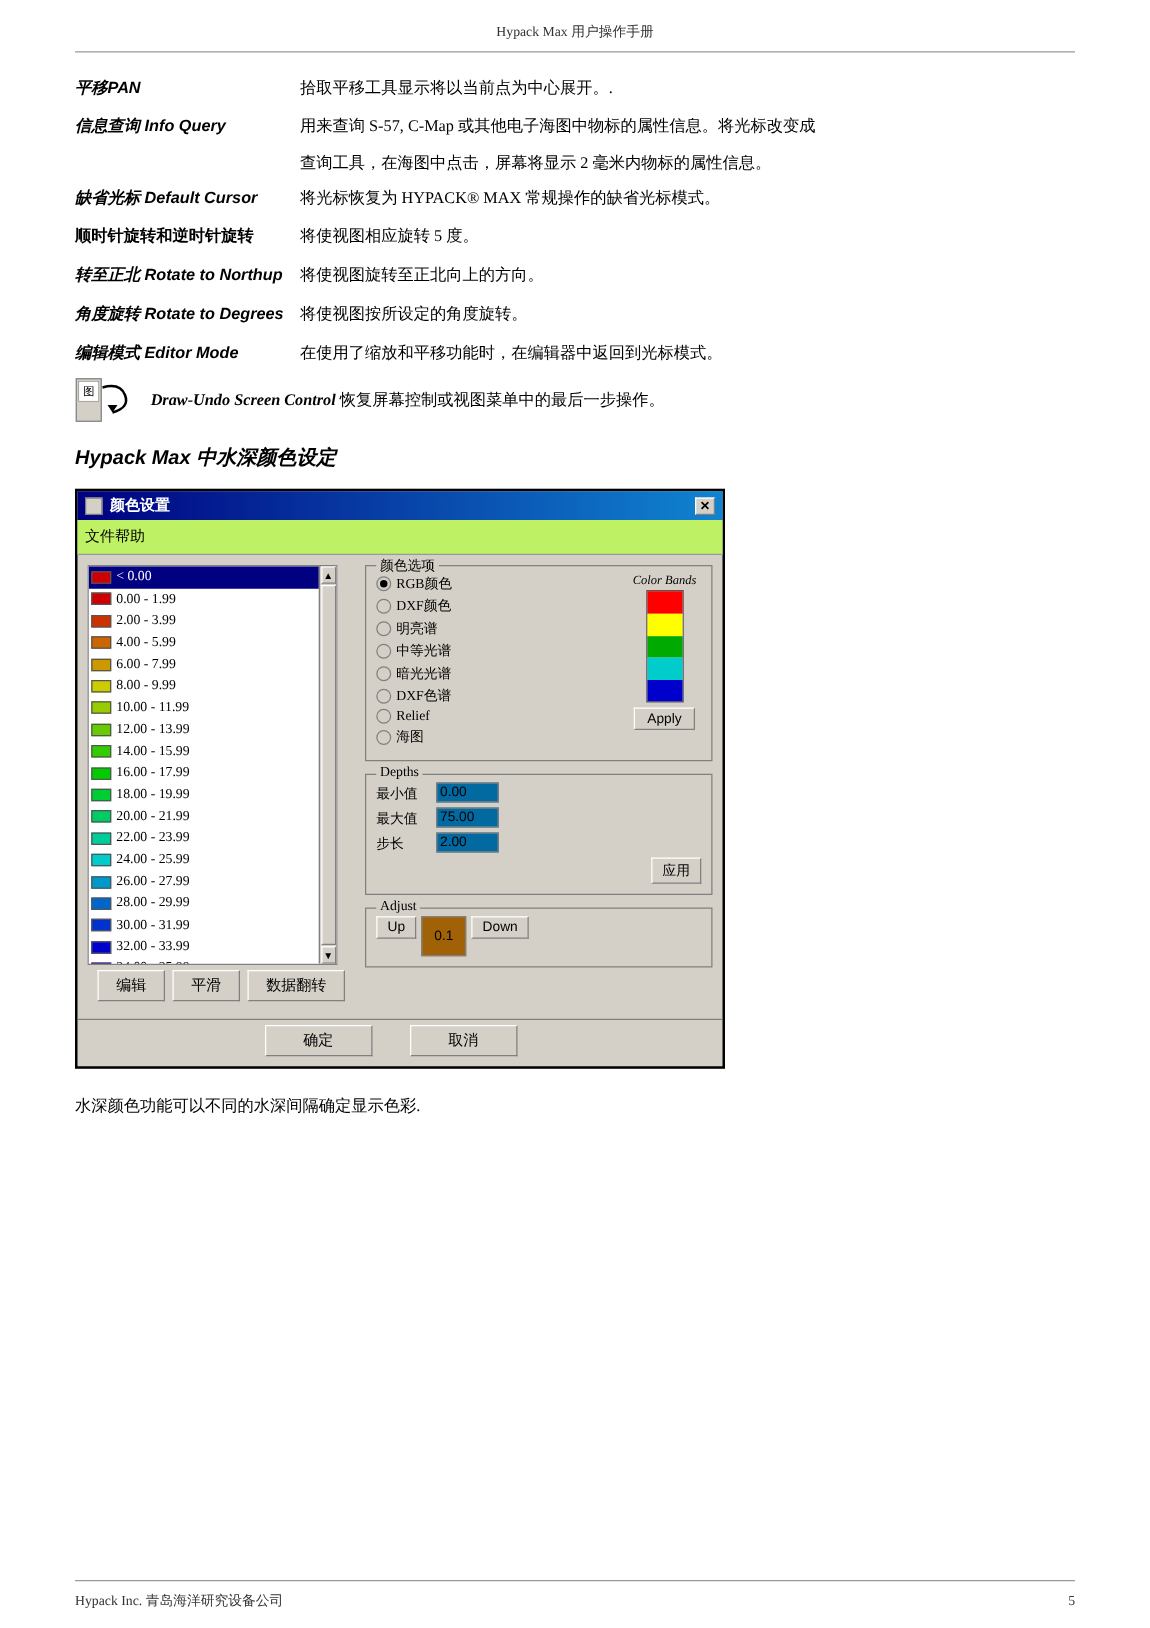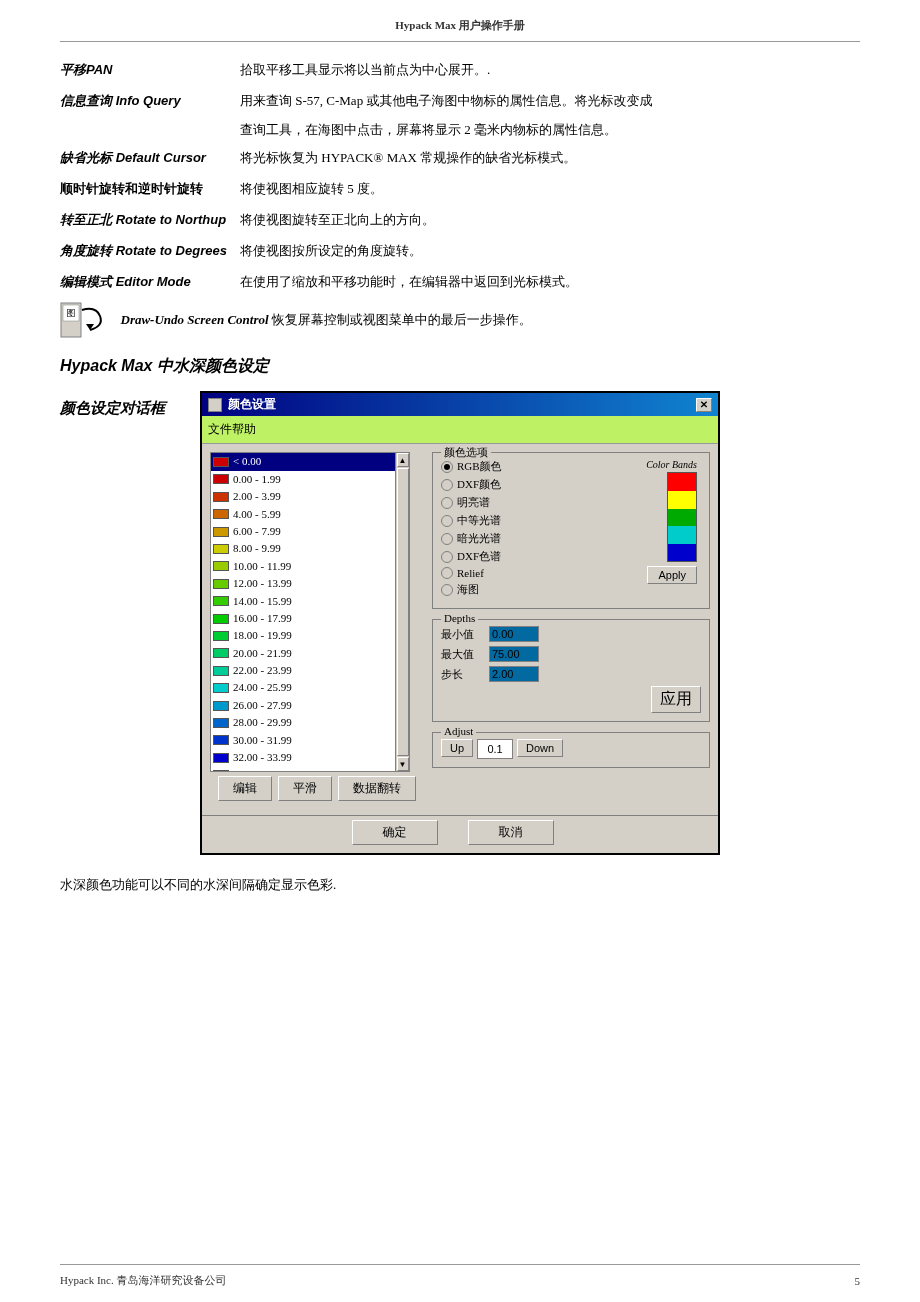--- a/index.html
+++ b/index.html
@@ -19,21 +19,20 @@
       display: flex;
       flex-direction: column;
     }
     .header {
       text-align: center;
       font-size: 11px;
       color: #333;
       padding: 18px 0 8px 0;
       border-bottom: 1px solid #999;
       margin-bottom: 18px;
-      font-weight: bold;
     }
     .footer {
       text-align: center;
       font-size: 11px;
       color: #333;
       padding: 8px 0 14px 0;
       border-top: 1px solid #999;
       margin-top: auto;
       display: flex;
       justify-content: space-between;
@@ -248,21 +247,21 @@
       background: #000;
     }
     .color-bands-label {
       font-size: 10px;
       margin-bottom: 2px;
       font-style: italic;
     }
     .color-bands-container {
       display: flex;
       flex-direction: column;
-      align-items: flex-end;
+      align-items: center;
       margin-left: auto;
       padding-right: 4px;
     }
     .apply-btn {
       background: #d4d0c8;
       border: 1px solid;
       border-color: #fff #808080 #808080 #fff;
       padding: 2px 10px;
       font-size: 11px;
       cursor: pointer;
@@ -298,21 +297,21 @@
       width: 50px;
       height: 16px;
       font-size: 11px;
       padding: 0 2px;
     }
     .apply-btn2 {
       background: #d4d0c8;
       border: 1px solid;
       border-color: #fff #808080 #808080 #fff;
       padding: 2px 8px;
-      font-size: 16px;
+      font-size: 11px;
       cursor: pointer;
       margin-left: auto;
       display: block;
       margin-top: 2px;
     }
     .adjust-group {
       border: 1px solid #808080;
       padding: 6px 8px 8px 8px;
       position: relative;
     }
@@ -333,23 +332,23 @@
     .adj-btn {
       background: #d4d0c8;
       border: 1px solid;
       border-color: #fff #808080 #808080 #fff;
       padding: 2px 8px;
       font-size: 11px;
       cursor: pointer;
     }
     .adj-input {
       border: 1px solid #808080;
-      background: #ffffff;
+      background: #a16207;
       width: 36px;
-      height: 20px;
+      height: 32px;
       font-size: 11px;
       padding: 0 2px;
       text-align: center;
     }
     .bottom-buttons-row {
       display: flex;
       padding: 4px 8px 6px 8px;
       gap: 6px;
     }
     .bottom-btn {
@@ -454,21 +453,20 @@
         <polygon points="26,22 30,28 34,22" fill="#000"></polygon>
       </svg>
       <span class="draw-undo-text">
         &nbsp;&nbsp;<em><strong>Draw-Undo Screen Control</strong></em> 恢复屏幕控制或视图菜单中的最后一步操作。
       </span>
     </div>
 
     <div class="section-title">Hypack Max 中水深颜色设定</div>
 
     <div class="dialog-container">
-      <div class="dialog-label">颜色设定对话框</div>
 
       <div class="dialog-box">
 
         <div class="dialog-titlebar">
           <div class="dialog-titlebar-title">
             <div class="title-icon"></div>
             <span>颜色设置</span>
           </div>
           <div class="dialog-close-btn">✕</div>
         </div>

